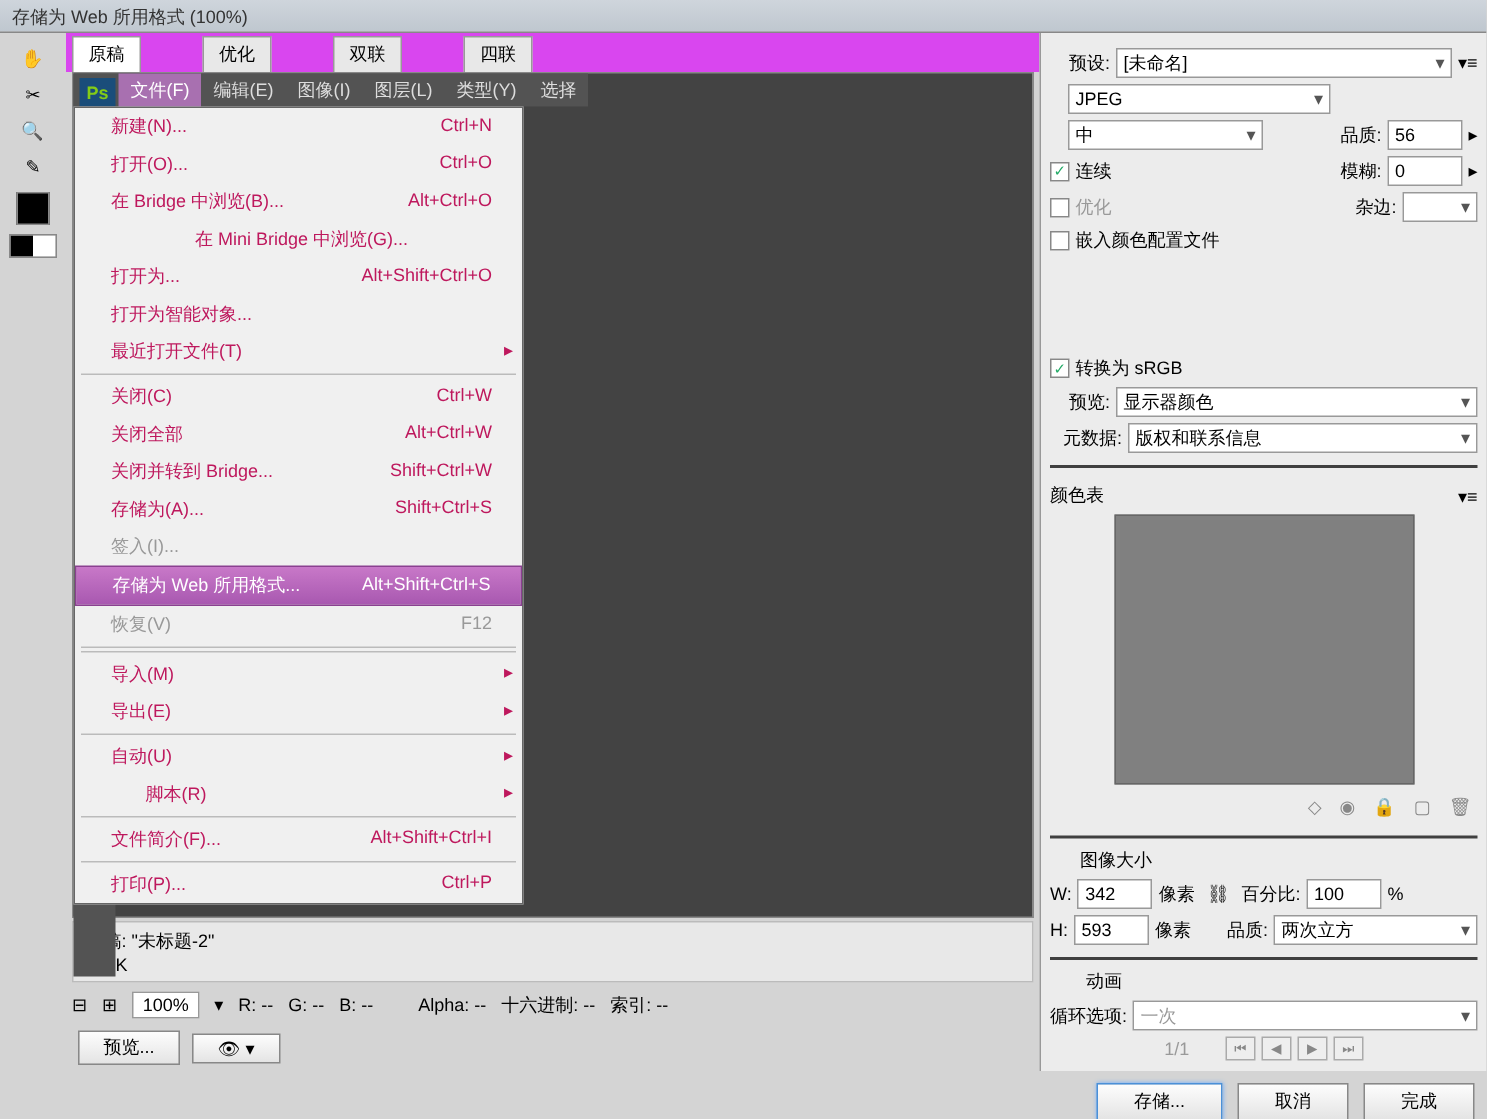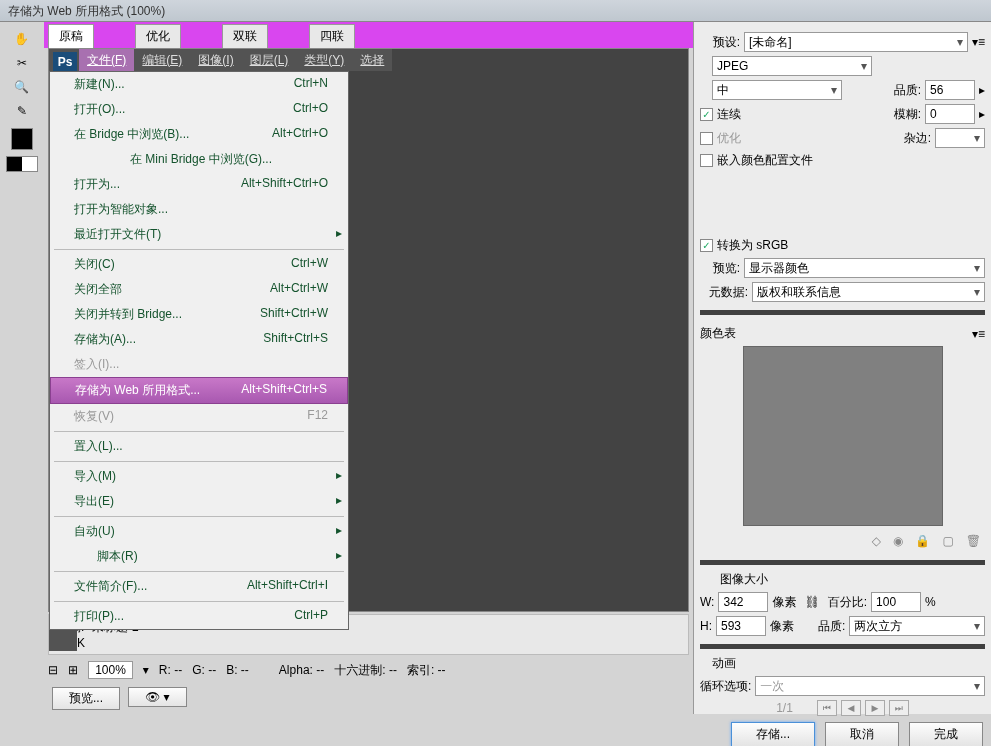--- a/index.html
+++ b/index.html
@@ -10,40 +10,40 @@
 .tool-btn { width: 24px; height: 22px; margin: 2px auto; display: flex; align-items: center; justify-content: center; }
 .swatch { width: 22px; height: 22px; background: #000; border: 1px solid #888; margin: 6px auto; }
 .swatch2 { width: 32px; height: 16px; background: linear-gradient(90deg,#000 50%,#fff 50%); border: 1px solid #888; margin: 4px auto; }
 .center { flex: 1; background: #d4d4d4; display: flex; flex-direction: column; }
 .tabs { display: flex; background: #d946ef; padding: 2px 4px 0; gap: 40px; }
 .tab { padding: 3px 10px; background: #e8e8e8; border: 1px solid #999; border-bottom: none; margin-right: 1px; cursor: pointer; }
 .tab.active { background: #fff; }
 .canvas-area { flex: 1; background: #434343; border: 1px solid #888; margin: 0 4px; position: relative; display: flex; }
 .ps-tools { width: 28px; background: #535353; padding: 4px 2px; }
 .ps-tool { width: 22px; height: 22px; margin: 2px auto; color: #ccc; display: flex; align-items: center; justify-content: center; font-size: 14px; }
-.ps-logo { background: #1a4d7a; color: #ffffff; font-weight: bold; width: 24px; height: 20px; display: flex; align-items: center; justify-content: center; margin: 2px; }
+.ps-logo { background: #1a4d7a; color: #84cc16; font-weight: bold; width: 24px; height: 20px; display: flex; align-items: center; justify-content: center; margin: 2px; }
 .menubar { background: #535353; height: 22px; display: flex; align-items: center; padding-left: 30px; position: relative; }
-.menu-item { color: #ddd; padding: 3px 8px; cursor: pointer; text-decoration: underline; }
+.menu-item { color: #ddd; padding: 3px 8px; cursor: pointer; }
 .menu-item.active { background: #a870b0; color: #fff; }
 .dropdown { position: absolute; top: 22px; left: 0; width: 300px; background: #f0f0f0; border: 1px solid #666; z-index: 10; }
-.dd-item { display: flex; justify-content: space-between; padding: 4px 20px 4px 24px; cursor: pointer; color: #14532d; }
+.dd-item { display: flex; justify-content: space-between; padding: 4px 20px 4px 24px; cursor: pointer; color: #be185d; }
 .dd-item.highlight { background: linear-gradient(#c878c8,#a858b0); color: #fff; border: 1px solid #8a4090; gap: 36px; }
 .dd-item.disabled { color: #999; }
 .dd-sep { height: 1px; background: #bbb; margin: 2px 4px; }
 .status-line { padding: 4px 8px; background: #e8e8e8; border: 1px solid #bbb; margin: 2px 4px; }
 .bottom-status { display: flex; align-items: center; padding: 4px; gap: 10px; }
 .zoom-box { border: 1px solid #999; padding: 1px 6px; background: #fff; }
 .right-panel { width: 298px; background: #ececec; border-left: 1px solid #999; padding: 6px; }
 .row { display: flex; align-items: center; margin: 4px 0; gap: 4px; }
 .label { width: 40px; text-align: right; }
 .select { flex: 1; border: 1px solid #999; background: #fff; padding: 1px 4px; height: 20px; display: flex; align-items: center; justify-content: space-between; }
 .select::after { content: "▾"; color: #555; }
 .num-input { width: 50px; border: 1px solid #999; background: #fff; padding: 1px 4px; height: 20px; }
 .checkbox { width: 13px; height: 13px; border: 1px solid #888; background: #fff; display: inline-flex; align-items: center; justify-content: center; font-size: 10px; color: #2a6; }
-.section { border-top: 5px solid #404040; margin-top: 8px; padding-top: 6px; }
+.section { border-top: 2px solid #404040; margin-top: 8px; padding-top: 6px; }
 .color-table { width: 200px; height: 180px; background: #808080; border: 1px solid #666; margin: 4px auto; }
 .mini-icons { display: flex; justify-content: flex-end; gap: 12px; padding: 4px; color: #888; }
 .footer { display: flex; justify-content: flex-end; gap: 10px; padding: 8px; background: #d4d4d4; }
 .btn { padding: 3px 24px; border: 1px solid #888; background: linear-gradient(#fdfdfd,#e4e4e4); cursor: pointer; }
 .btn.primary { border: 1px solid #4a90d8; box-shadow: 0 0 3px #6af; }
 .preview-btn { padding: 2px 16px; border: 1px solid #888; background: linear-gradient(#fdfdfd,#e4e4e4); }
 .nav-btn { width:20px; height:16px; border:1px solid #aaa; background:#eee; color:#888; display:inline-flex; align-items:center; justify-content:center; font-size:9px;}
 </style>
 </head>
 <body>
@@ -133,24 +133,20 @@
               </div>
               <div class="dd-item highlight" style="position: relative;">
                 <span>存储为 Web 所用格式...</span>
                 <span>Alt+Shift+Ctrl+S</span>
               </div>
               <div class="dd-item disabled" style="position: relative;">
                 <span>恢复(V)</span>
                 <span>F12</span>
               </div>
               <div class="dd-sep"></div>
-              <div class="dd-item" style="position: relative;">
-                <span>置入(L)...</span>
-                <span></span>
-              </div>
               <div class="dd-sep"></div>
               <div class="dd-item" style="position: relative;">
                 <span>导入(M)</span>
                 <span></span>
                 <span style="position: absolute; right: 6px;">▸</span>
               </div>
               <div class="dd-item" style="position: relative;">
                 <span>导出(E)</span>
                 <span></span>
                 <span style="position: absolute; right: 6px;">▸</span>
@@ -212,36 +208,36 @@
       <span>⊞</span>
       <span class="zoom-box">100%</span>
       <span>▾</span>
       <span>R: --</span>
       <span>G: --</span>
       <span>B: --</span>
       <span style="margin-left:20px">Alpha: --</span>
       <span>十六进制: --</span>
       <span>索引: --</span>
     </div>
-    <div style="padding:4px 8px;display:flex;gap:8px;align-items:flex-start;">
+    <div style="padding:4px 8px;display:flex;gap:8px;align-items:center;">
       <span class="preview-btn">预览...</span>
       <span class="preview-btn">👁 ▾</span>
     </div>
   </div>
 
   <div class="right-panel">
     <div class="row">
       <span class="label">预设:</span>
       <div class="select">
           <span>[未命名]</span>
         </div>
       <span>▾≡</span>
     </div>
     <div class="row">
-      <div class="select" style="margin-left:12px;width:160px;flex:none">
+      <div class="select" style="margin-left:12px;width:175px;flex:none">
           <span>JPEG</span>
         </div>
     </div>
     <div class="row">
       <div class="select" style="margin-left:12px;width:130px;flex:none">
           <span>中</span>
         </div>
       <span style="margin-left:auto">品质:</span>
       <input class="num-input" value="56" style="">
       <span>▸</span>
@@ -316,21 +312,21 @@
         <input class="num-input" value="593" style="">
         <span>像素</span>
         <span style="margin-left:20px">品质:</span>
         <div class="select" style="flex:1">
             <span>两次立方</span>
           </div>
       </div>
     </div>
 
     <div class="section">
-      <div style="margin-left:12px">动画</div>
+      <div style="margin-left:24px">动画</div>
       <div class="row">
         <span>循环选项:</span>
         <div class="select" style="color:#999">
             <span>一次</span>
           </div>
       </div>
       <div class="row" style="justify-content:center;gap:4px">
         <span style="margin-right:20px;color:#999">1/1</span>
         <span class="nav-btn">⏮</span>
         <span class="nav-btn">◀</span>

